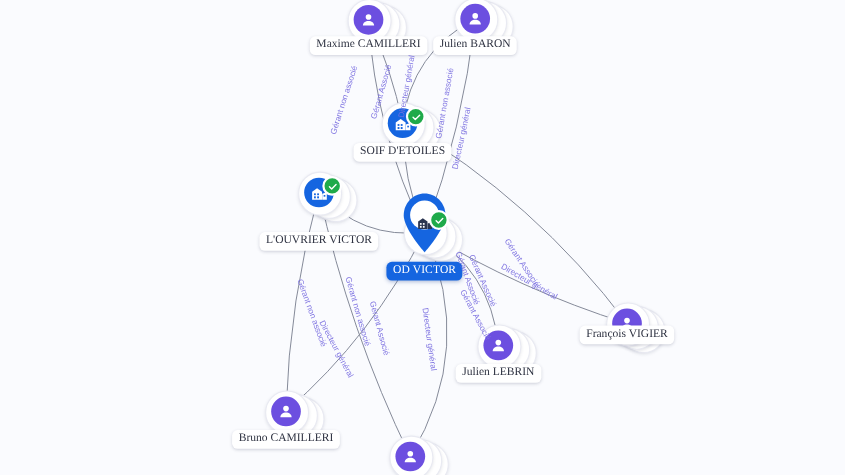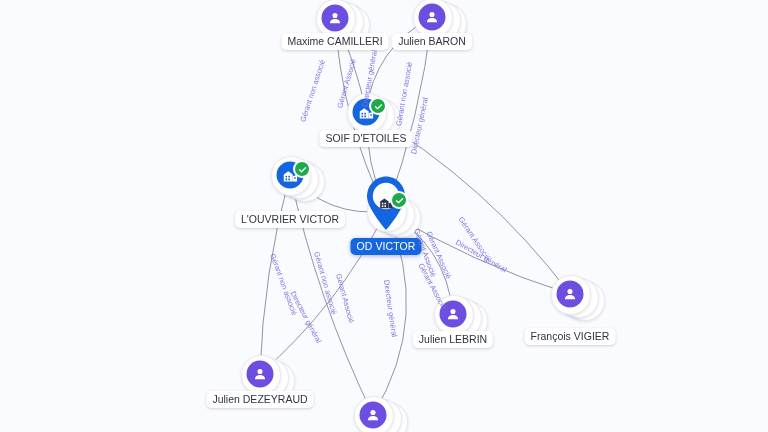--- a/index.html
+++ b/index.html
@@ -31,20 +31,21 @@
     display:flex;align-items:center;justify-content:center;
   }
   .label{
     position:absolute;left:50%;transform:translateX(-50%);
     white-space:nowrap;
     background:#ffffff;color:#2f3342;
     border-radius:5px;
     padding:2px 6px 3px 6px;
     font-size:10.5px;line-height:12px;
     box-shadow:0 1px 3px rgba(40,45,80,.20);
+    font-family:Liberation Serif, serif;
   }
   .label.sel{
     background:#1565e0;color:#ffffff;
     box-shadow:0 1px 4px rgba(20,60,140,.38);
     font-size:10.5px;letter-spacing:.1px;
   }
 
   
   .pin{position:absolute;left:50%;top:50%;transform:translate(-50%,-50%);}
 
@@ -195,21 +196,21 @@
         <div class="card" style="width: 38px; height: 38px; left: -5px; top: -13px;"></div>
         <div class="card" style="width: 38px; height: 38px; left: -11px; top: -16px;"></div>
         <div class="card" style="width: 38px; height: 38px; left: -19px; top: -19px;"></div>
       </div>
       <div class="disc" style="width: 27px; height: 27px; background: rgb(108, 79, 224);">
         <svg width="17" height="17" viewBox="0 0 24 24">
           <circle cx="12" cy="8.4" r="3.6" fill="#fff"></circle>
           <path d="M4.8 19.4c0-3.7 3.2-5.9 7.2-5.9s7.2 2.2 7.2 5.9z" fill="#fff"></path>
         </svg>
       </div>
-      <div class="label" style="top: 34px; text-align: right;">François VIGIER</div>
+      <div class="label" style="top: 2px; text-align: right;">François VIGIER</div>
     </div>
     <div class="node" style="left: 453px; top: 314px;">
       <div class="stack">
         <div class="card" style="width: 38px; height: 38px; left: -5px; top: -13px;"></div>
         <div class="card" style="width: 38px; height: 38px; left: -11px; top: -16px;"></div>
         <div class="card" style="width: 38px; height: 38px; left: -19px; top: -19px;"></div>
       </div>
       <div class="disc" style="width: 27px; height: 27px; background: rgb(108, 79, 224);">
         <svg width="17" height="17" viewBox="0 0 24 24">
           <circle cx="12" cy="8.4" r="3.6" fill="#fff"></circle>
@@ -223,21 +224,21 @@
         <div class="card" style="width: 38px; height: 38px; left: -5px; top: -13px;"></div>
         <div class="card" style="width: 38px; height: 38px; left: -11px; top: -16px;"></div>
         <div class="card" style="width: 38px; height: 38px; left: -19px; top: -19px;"></div>
       </div>
       <div class="disc" style="width: 27px; height: 27px; background: rgb(108, 79, 224);">
         <svg width="17" height="17" viewBox="0 0 24 24">
           <circle cx="12" cy="8.4" r="3.6" fill="#fff"></circle>
           <path d="M4.8 19.4c0-3.7 3.2-5.9 7.2-5.9s7.2 2.2 7.2 5.9z" fill="#fff"></path>
         </svg>
       </div>
-      <div class="label" style="top: 17px;">Julien DEZEYRAUD</div>
+      <div class="label" style="top: 17px;">Bruno CAMILLERI</div>
     </div>
     <div class="node" style="left: 373px; top: 415px;">
       <div class="stack">
         <div class="card" style="width: 38px; height: 38px; left: -5px; top: -13px;"></div>
         <div class="card" style="width: 38px; height: 38px; left: -11px; top: -16px;"></div>
         <div class="card" style="width: 38px; height: 38px; left: -19px; top: -19px;"></div>
       </div>
       <div class="disc" style="width: 27px; height: 27px; background: rgb(108, 79, 224);">
         <svg width="17" height="17" viewBox="0 0 24 24">
           <circle cx="12" cy="8.4" r="3.6" fill="#fff"></circle>

